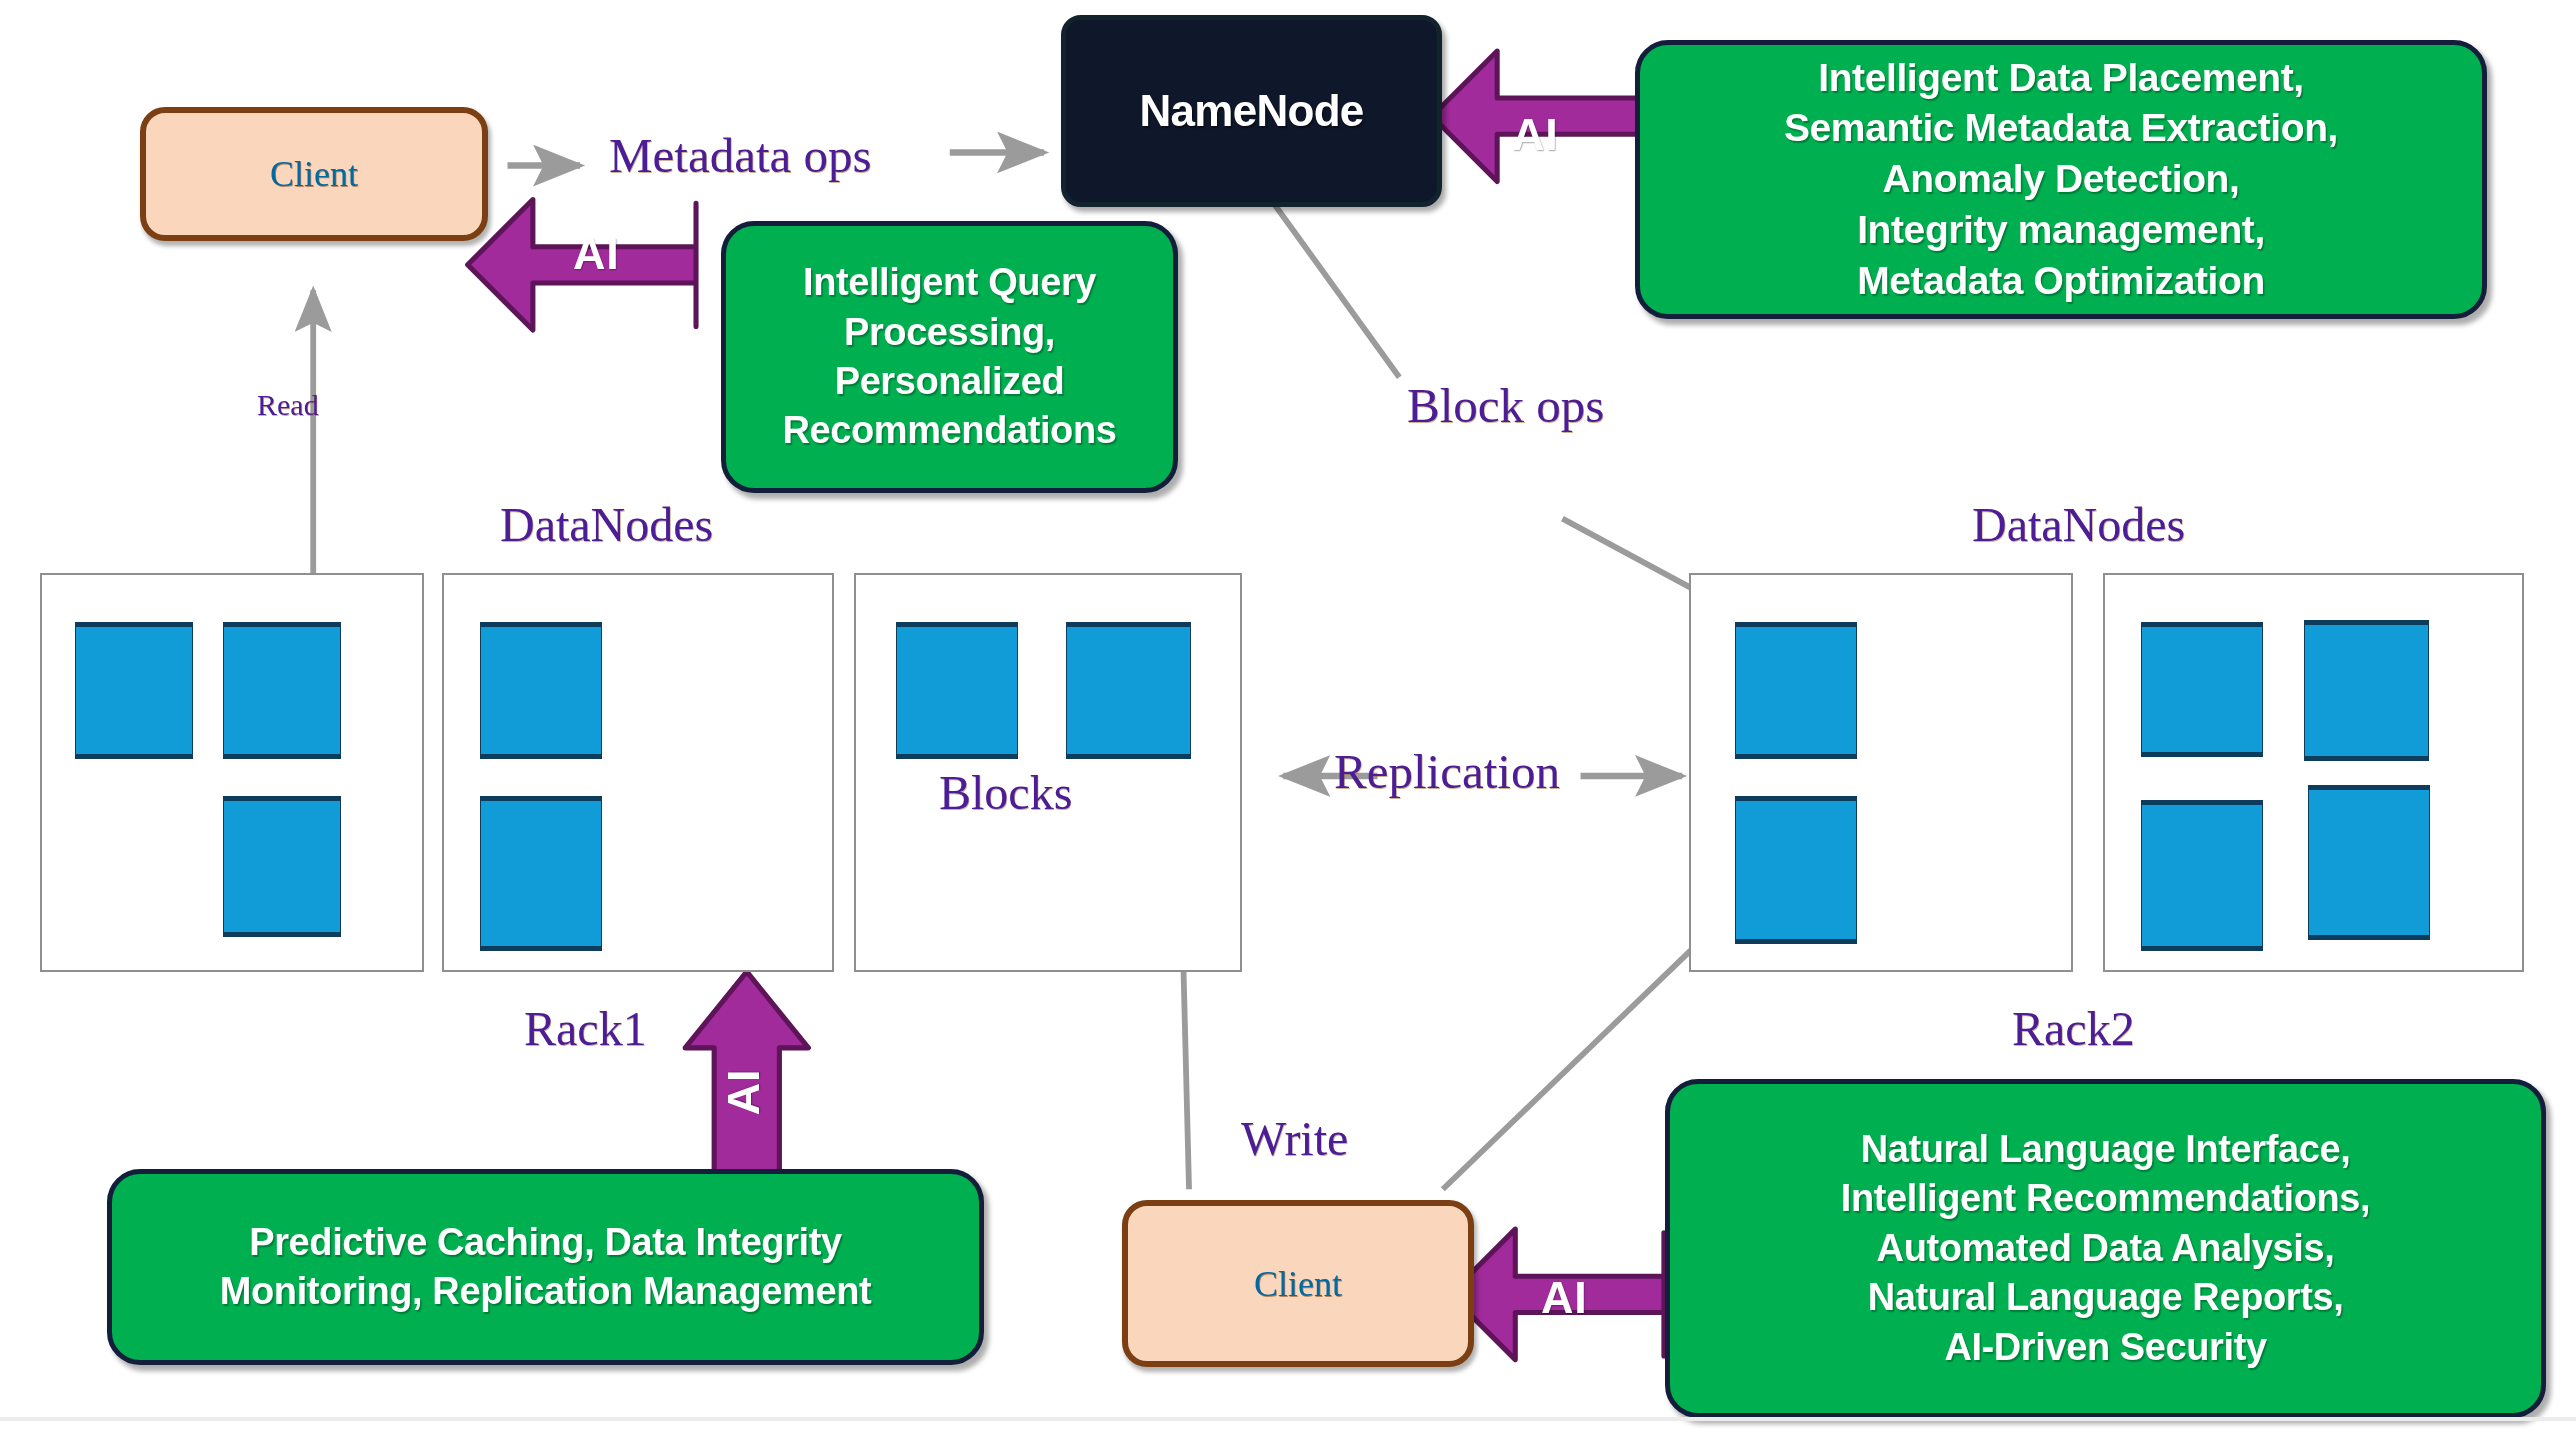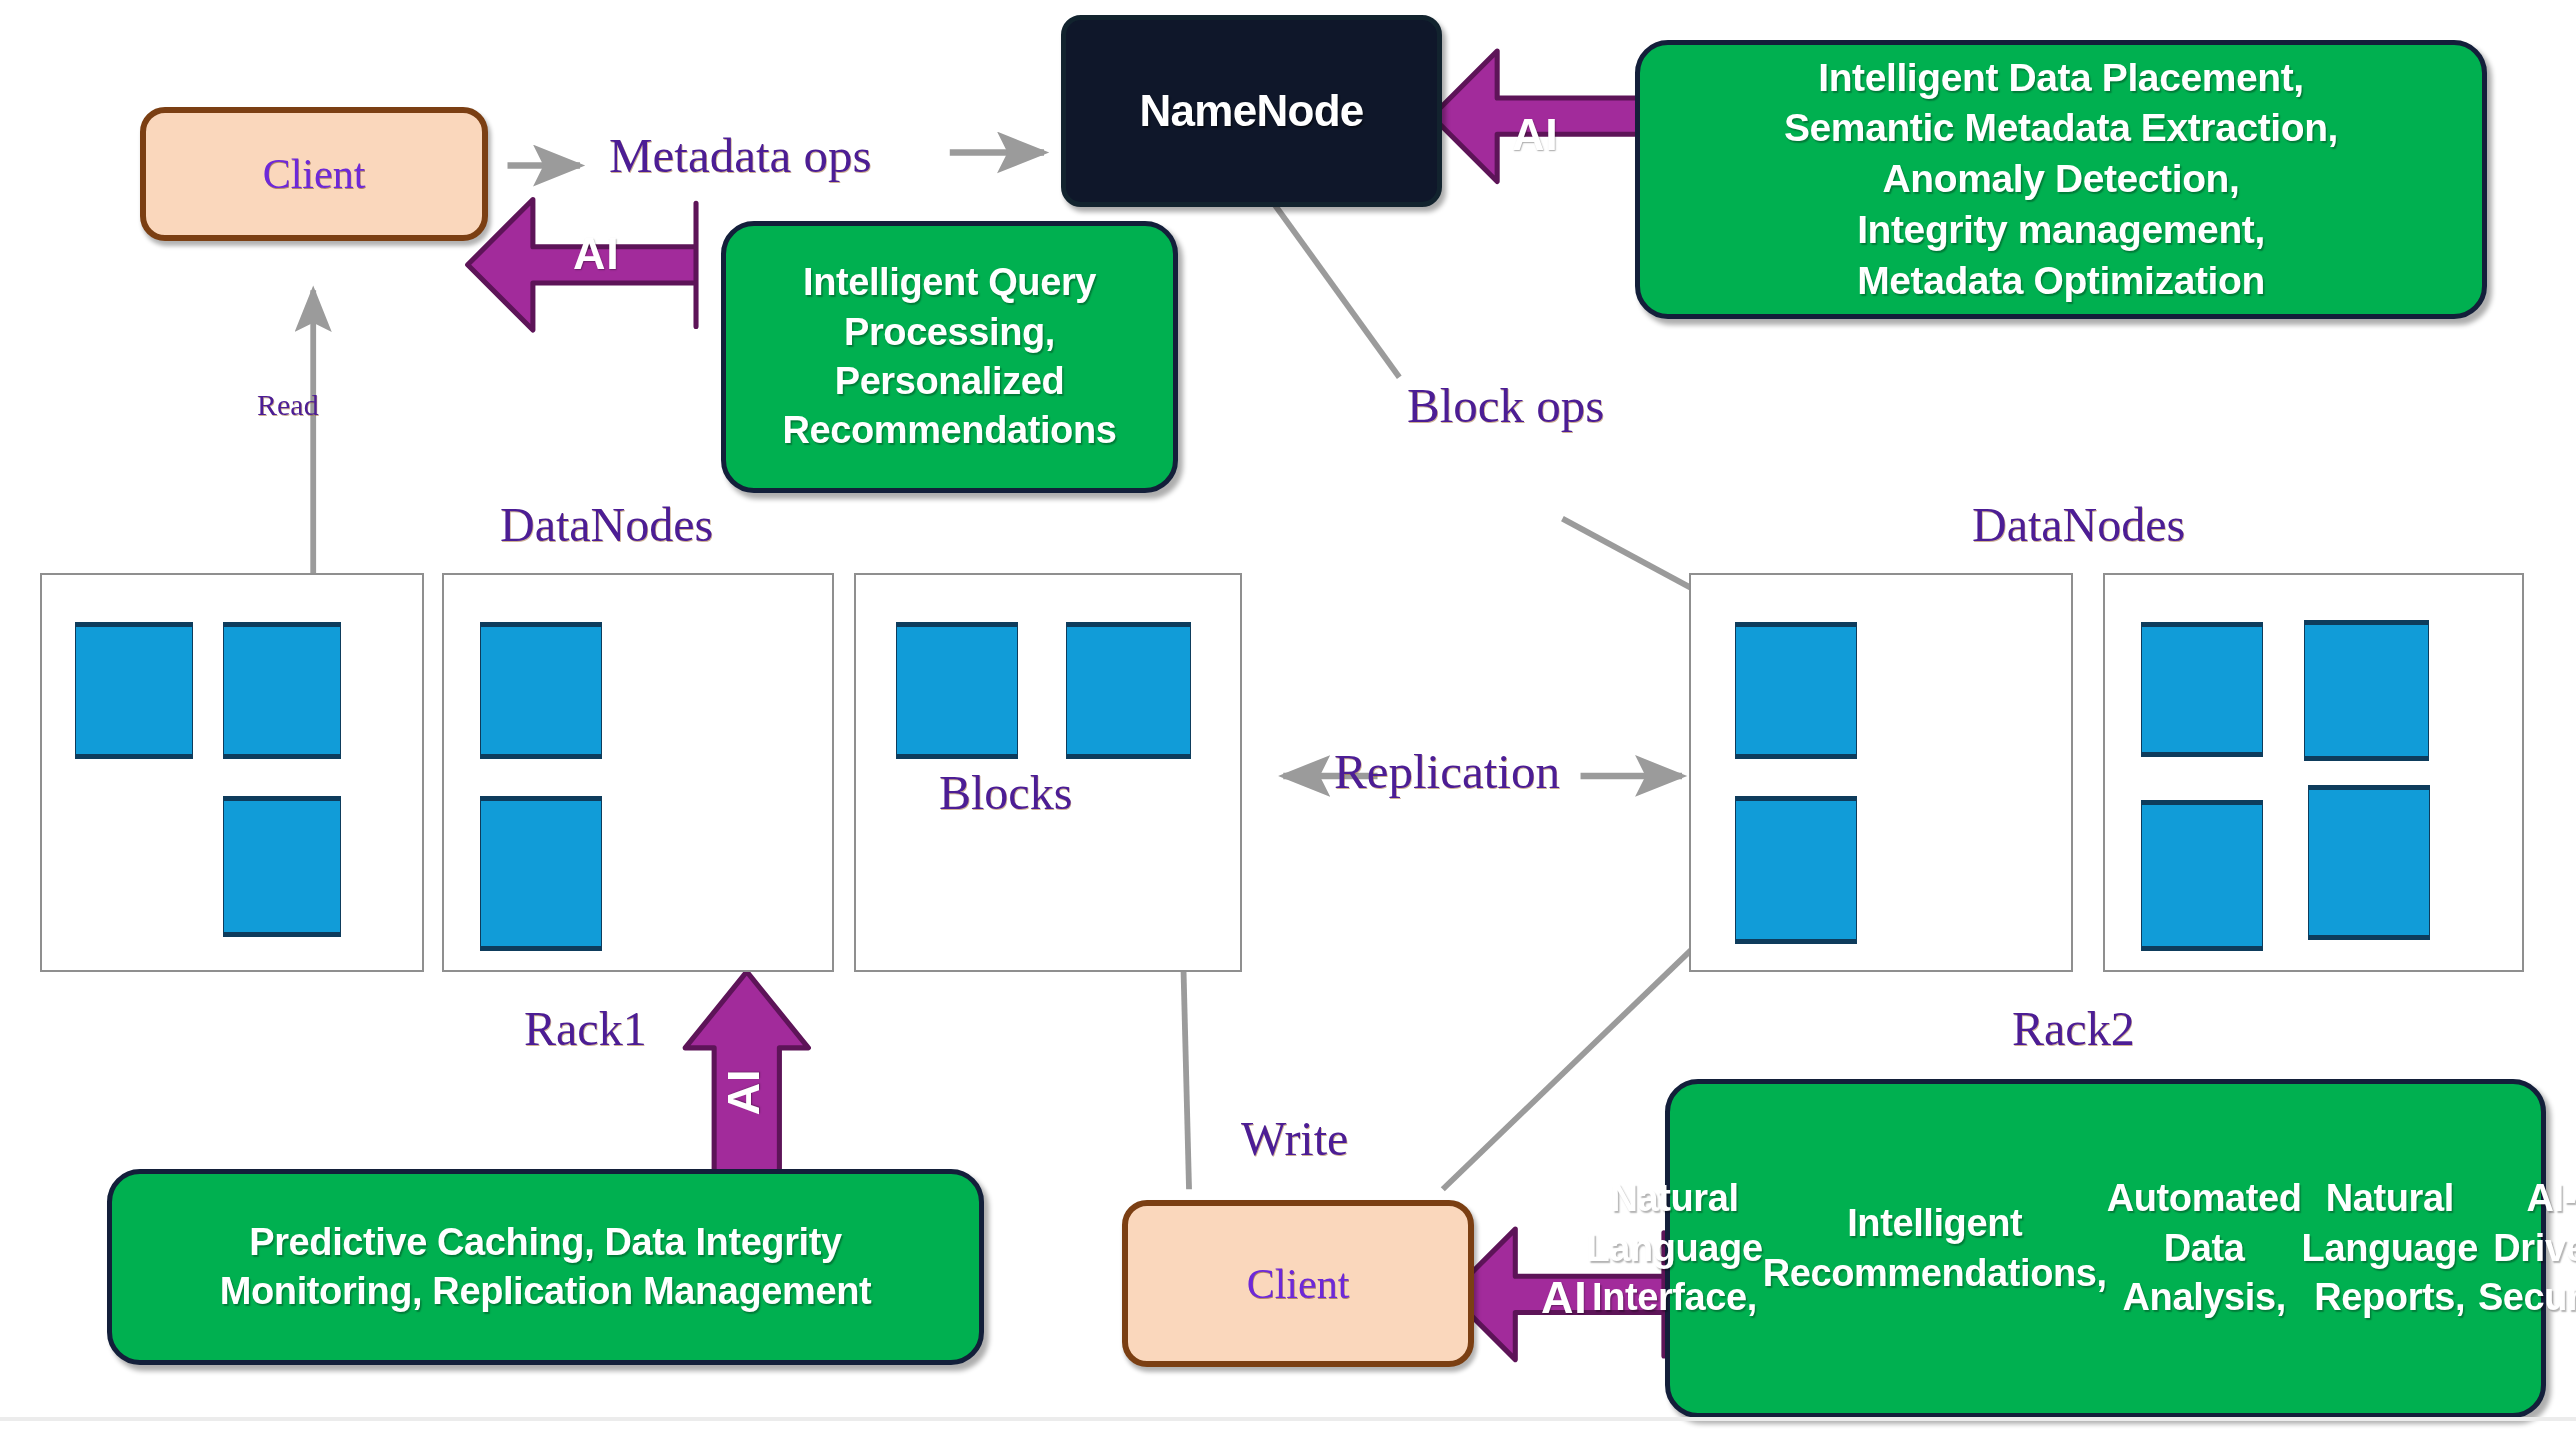--- a/index.html
+++ b/index.html
@@ -6,21 +6,21 @@
   body{width:2576px;height:1441px;position:relative;overflow:hidden;
        font-family:"Liberation Serif",serif;}
   #stage{position:absolute;left:0;top:0;width:2576px;height:1441px;}
   svg.layer{position:absolute;left:0;top:0;width:2576px;height:1441px;overflow:visible;}
   .node{position:absolute;box-sizing:border-box;display:flex;align-items:center;justify-content:center;text-align:center;}
 
   
   .client{
     background:#FAD7BC;border:6.5px solid #7B3F13;border-radius:25px;
     box-shadow:2.9px 4.4px 4.4px rgba(0,0,0,.30);
-    font-family:"Liberation Serif",serif;font-size:42px;color:#6d28d9;
+    font-family:"Liberation Serif",serif;font-size:36px;color:#0369a1;
     text-shadow:0.7px 0.7px 0 rgba(120,70,30,.55);
   }
   
   .namenode{
     background:#0f172a;border:5px solid #12232e;border-radius:20px;
     box-shadow:3.6px 5px 5px rgba(0,0,0,.33);
     font-family:"Liberation Sans",sans-serif;font-weight:bold;font-size:44px;color:#fff;
     letter-spacing:-0.7px;
     text-shadow:1.5px 1.5px 1.5px rgba(0,0,0,.45);
   }
@@ -123,21 +123,21 @@
     <span>Processing,</span>
     <span>Personalized</span>
     <span>Recommendations</span>
   </div>
 
   <div class="node greenbox" style="left:107px;top:1169px;width:877px;height:196px;font-size:38px;flex-direction:column;">
     <span>Predictive Caching, Data Integrity</span>
     <span>Monitoring, Replication Management</span>
   </div>
 
-  <div class="node greenbox" style="left:1665px;top:1079px;width:881px;height:339px;font-size:38px;flex-direction:row;">
+  <div class="node greenbox" style="left:1665px;top:1079px;width:881px;height:339px;font-size:38px;flex-direction:column;">
     <span>Natural Language Interface,</span>
     <span>Intelligent Recommendations,</span>
     <span>Automated Data Analysis,</span>
     <span>Natural Language Reports,</span>
     <span>AI-Driven Security</span>
   </div>
 
   <div class="rack" style="left:40px;top:573px;width:384px;height:399px;">
     <div class="blk" style="left:33px;top:47px;width:116px;height:127px;"></div>
     <div class="blk" style="left:181px;top:47px;width:116px;height:127px;"></div>

